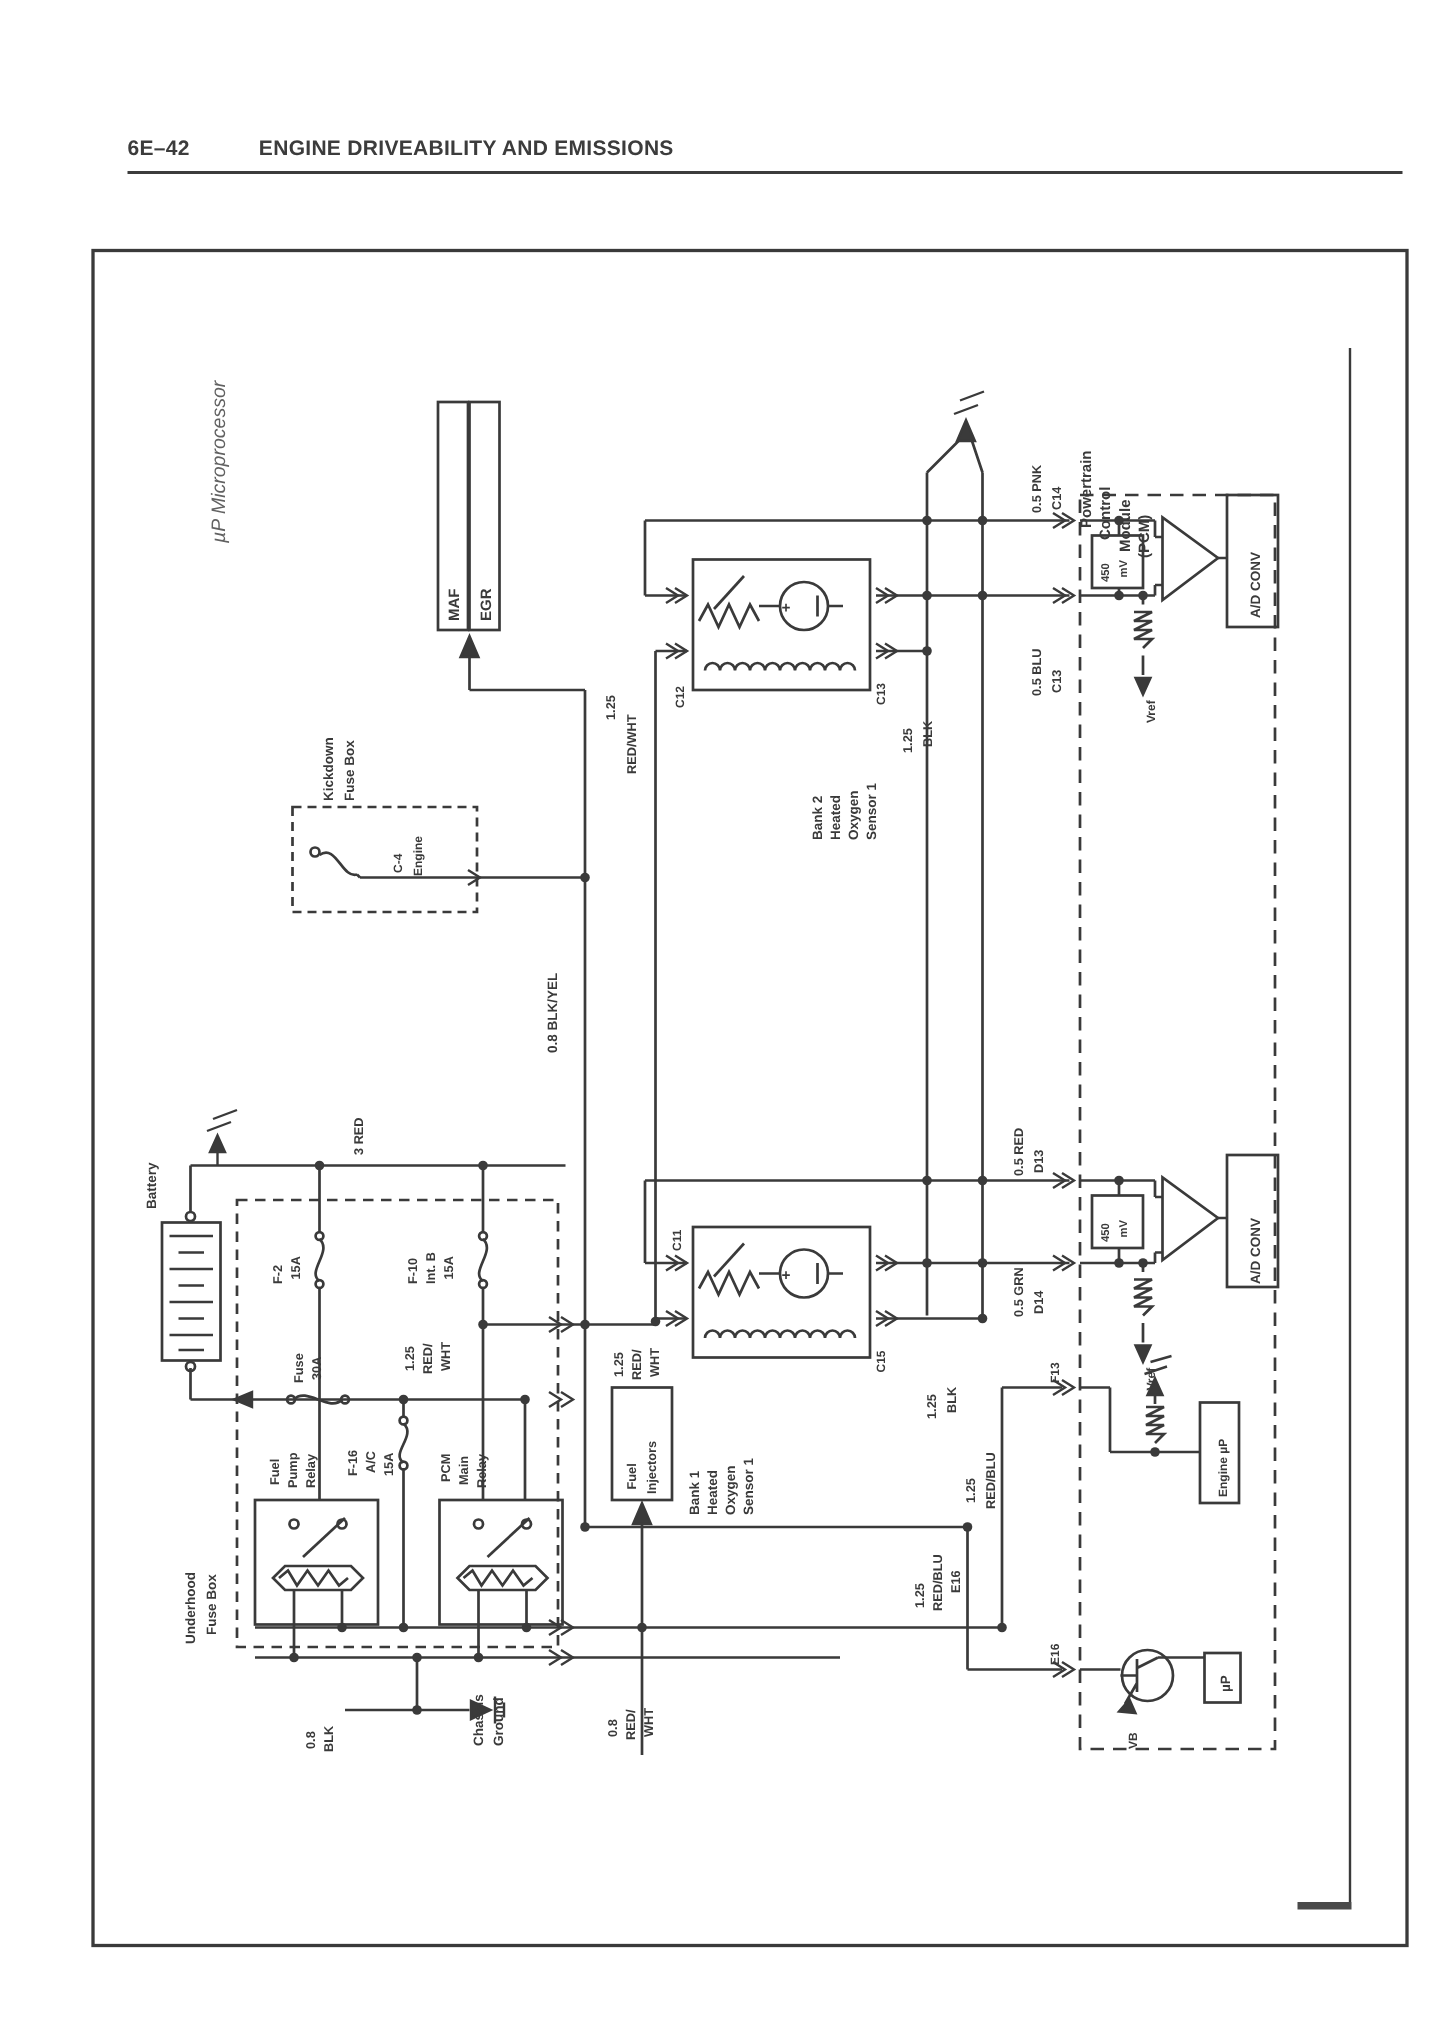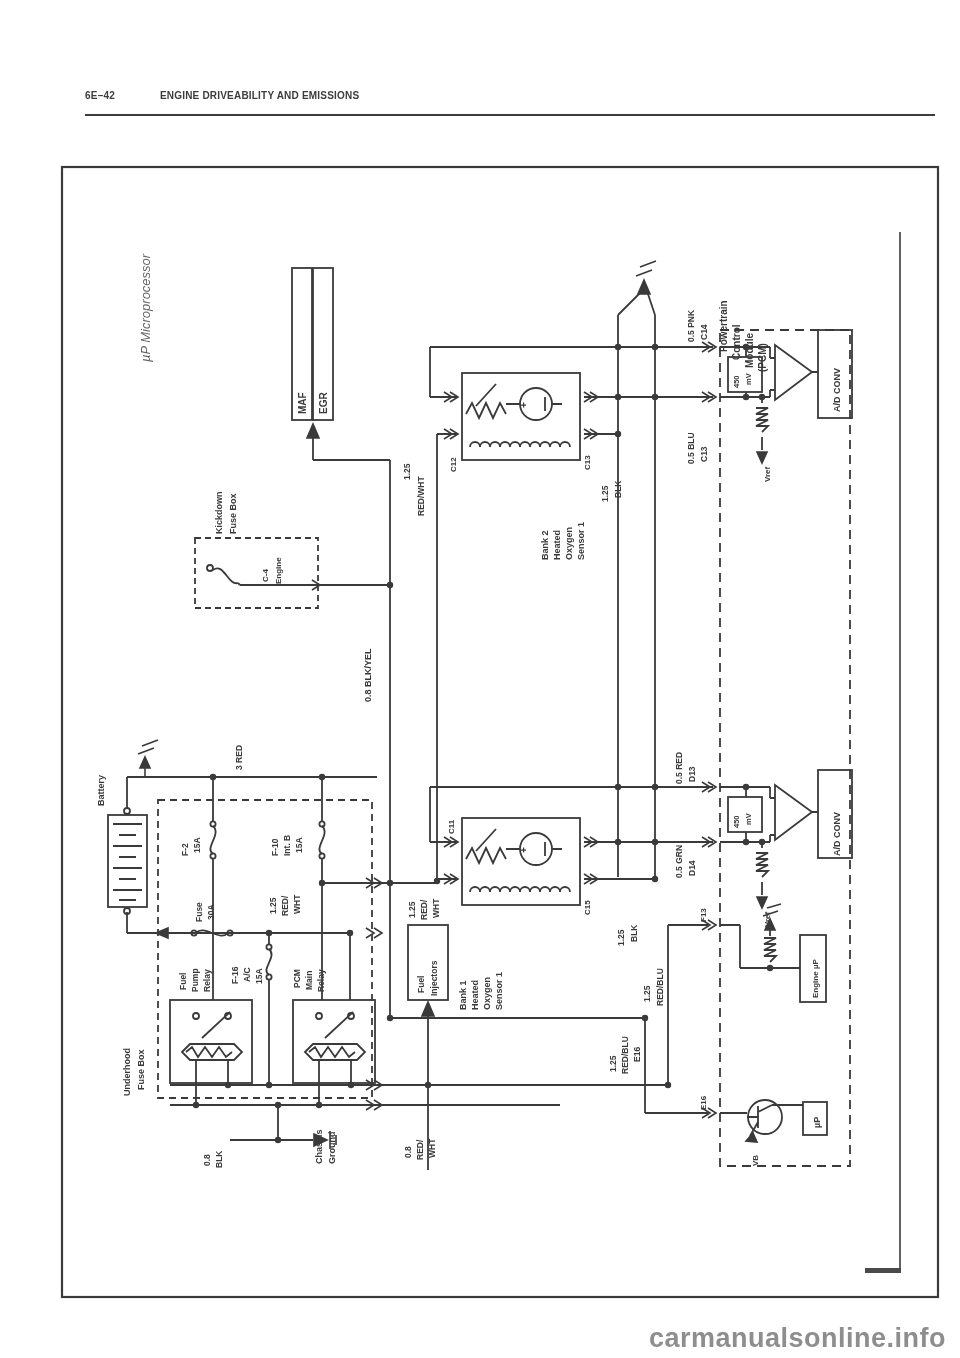--- a/index.html
+++ b/index.html
@@ -1,18 +1,18 @@
 <!DOCTYPE html>
 <html><head>
 <meta charset="utf-8">
 <style>
   html,body{margin:0;padding:0;background:#ffffff;}
   .page{position:relative;width:960px;height:1358px;background:#ffffff;overflow:hidden;
         font-family:"Liberation Sans",sans-serif;color:#3a3a3a;}
-  .hdr{position:absolute;top:90px;left:85px;width:850px;font-weight:bold;font-size:10px;
+  .hdr{position:absolute;top:90px;left:85px;width:850px;font-weight:bold;font-size:14px;
        letter-spacing:.2px;color:#3c3c3c;}
   .hdr .code{margin-right:42px;}
   .rule{position:absolute;top:114px;left:85px;width:850px;height:2px;background:#3c3c3c;}
   .title{position:absolute;top:142px;left:0;width:960px;text-align:center;font-weight:bold;
          font-size:14.5px;color:#3c3c3c;}
   svg{position:absolute;top:0;left:0;}
   svg text{font-family:"Liberation Sans",sans-serif;fill:#3a3a3a;font-weight:bold;}
   .wm{position:absolute;right:14px;bottom:4px;font-size:27px;font-weight:bold;color:#8e8e8e;
       letter-spacing:.5px;}
   .note-text{font-style:italic;font-weight:normal !important;opacity:.8;}
@@ -402,14 +402,13 @@
       <text x="222" y="1168" font-size="8.5" transform="rotate(-90 222 1168)">BLK</text>
 
       <text x="322" y="1164" font-size="9" transform="rotate(-90 322 1164)">Chassis</text>
       <text x="335" y="1164" font-size="9" transform="rotate(-90 335 1164)">Ground</text>
 
       <text x="527" y="408" font-size="10" transform="rotate(-90 527 408)">+</text>
       <text x="527" y="853" font-size="10" transform="rotate(-90 527 853)">+</text>
     </g>
   </svg>
 
-  <div class="wm">carmanualsonline.info</div>
 </div>
 
 </body></html>

